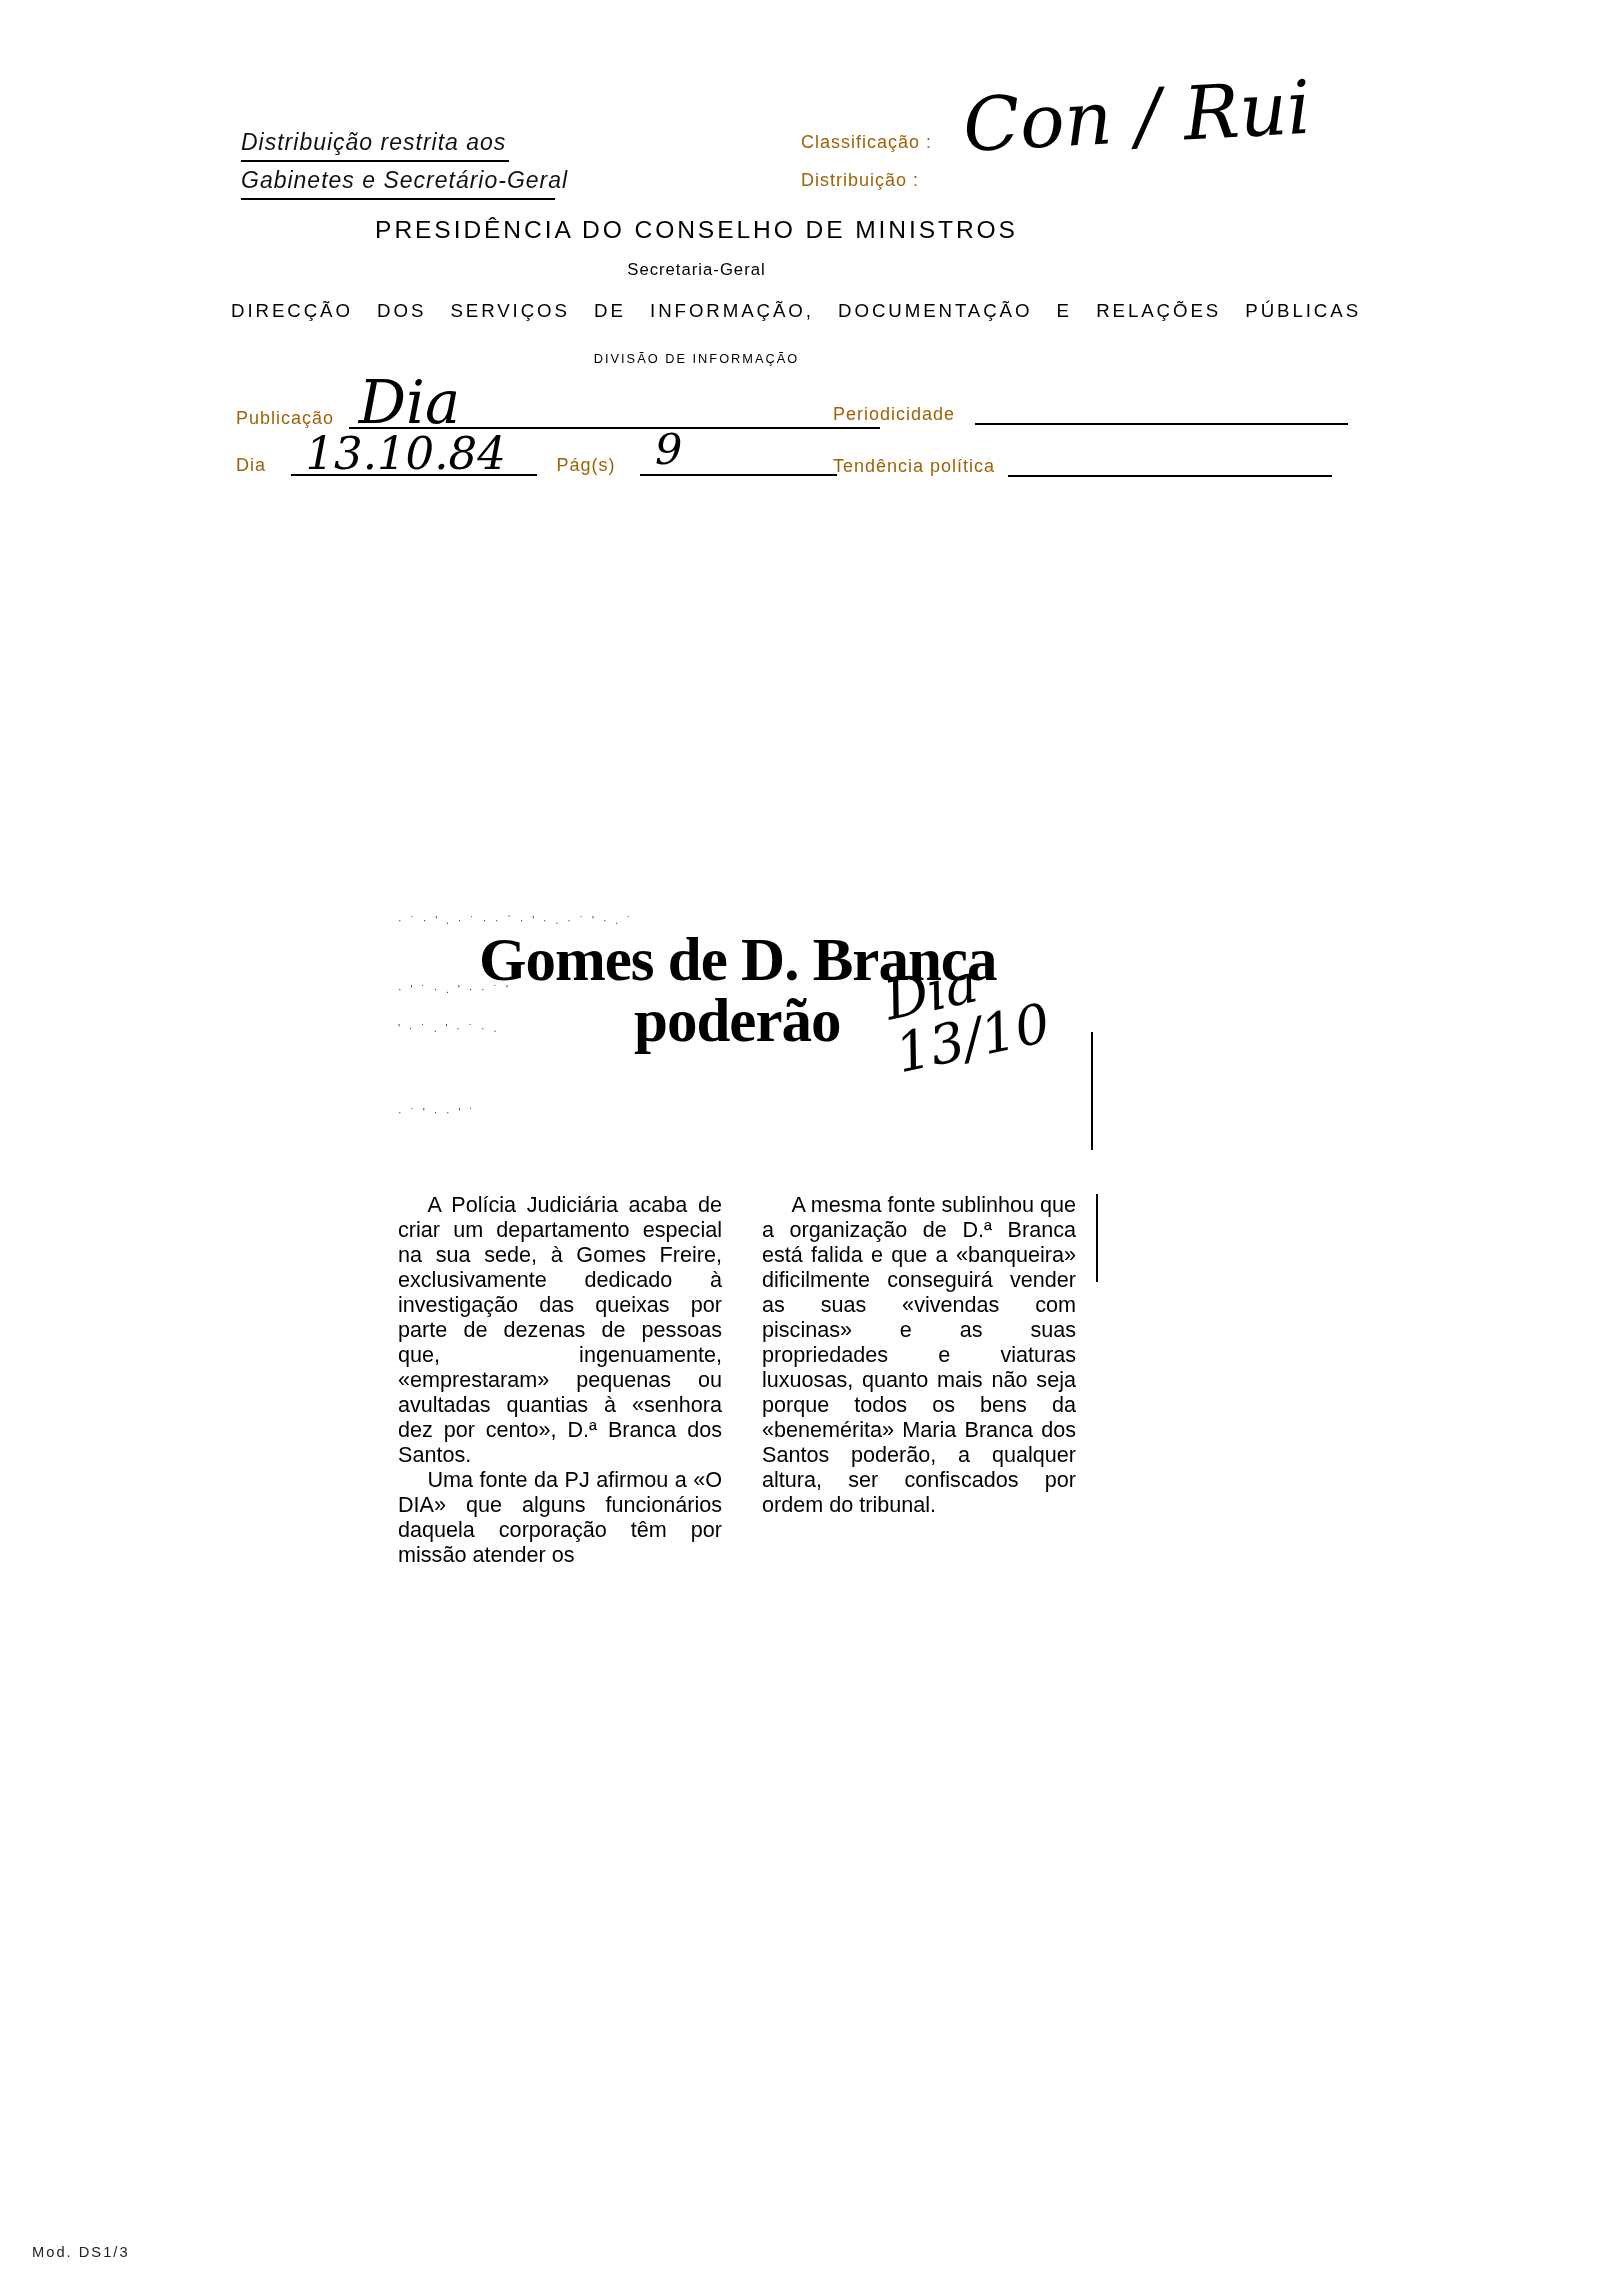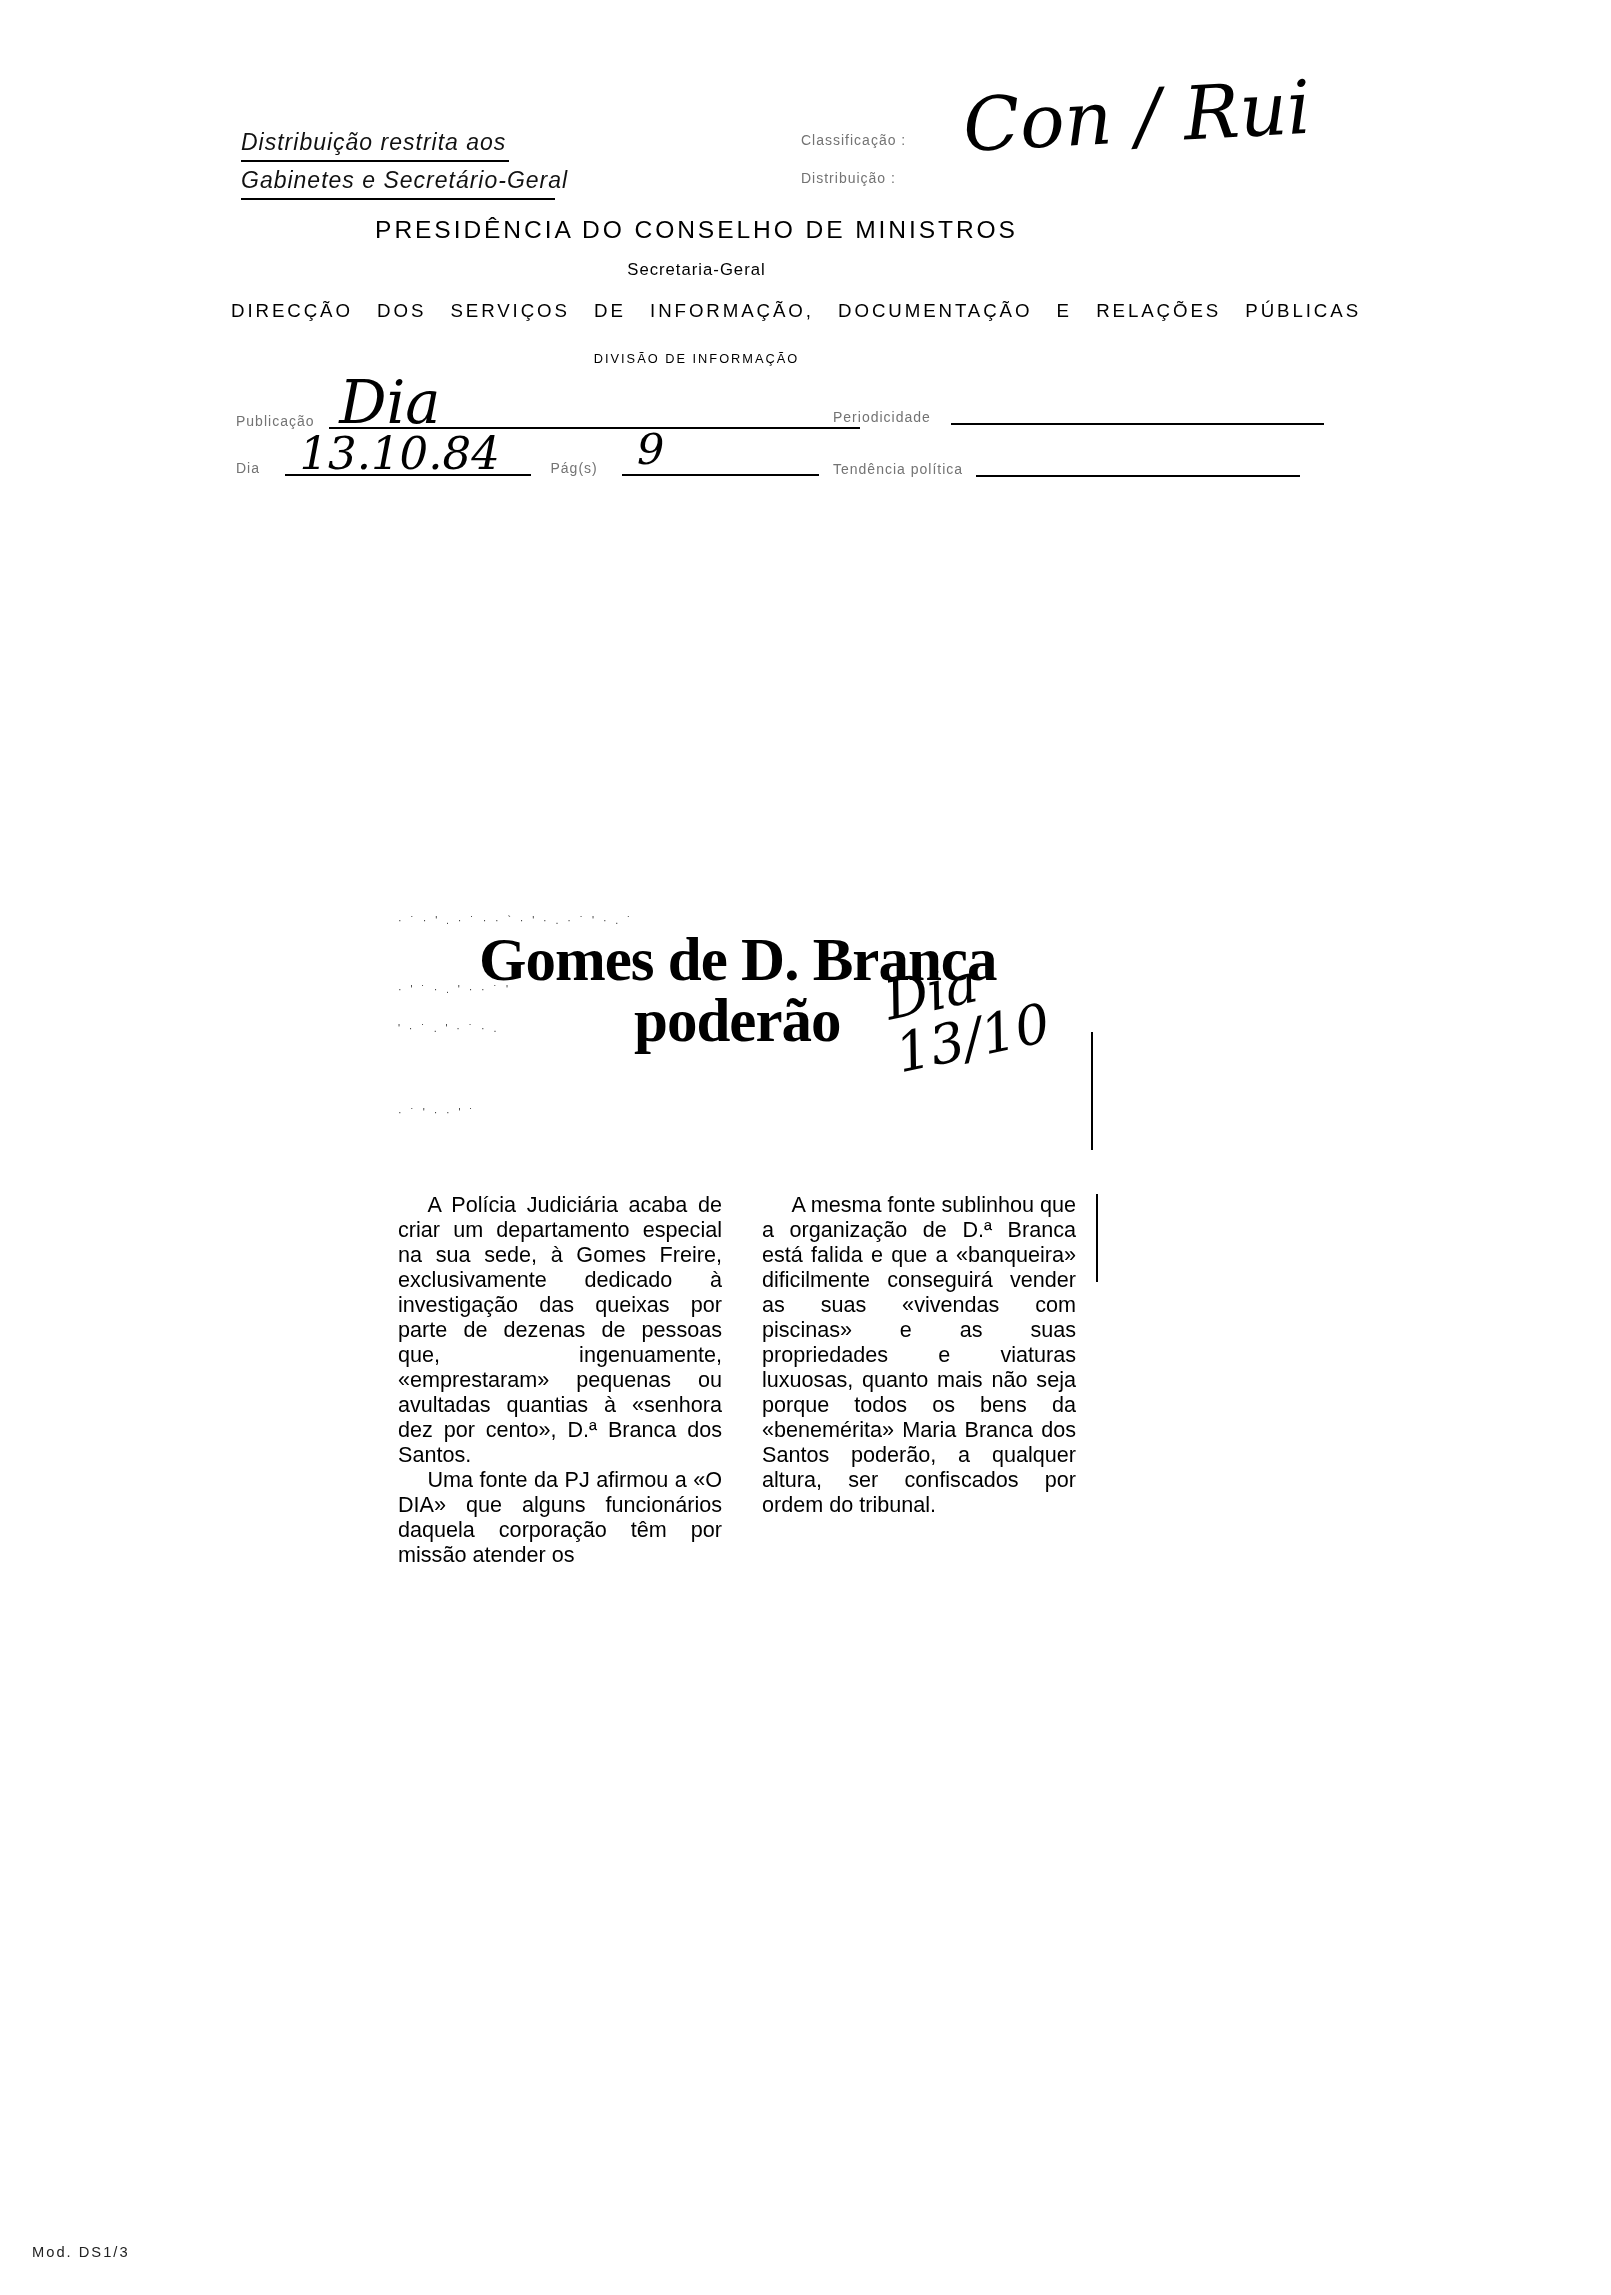--- a/index.html
+++ b/index.html
@@ -1,20 +1,20 @@
 <!DOCTYPE html>
 <html style="font-size:7.9px"><head>
 <meta charset="utf-8">
 <style>
   html, body { margin:0; padding:0; background:#ffffff; }
   body { width:1612px; height:2295px; position:relative; overflow:hidden; color:#000; font-family:"Liberation Sans", sans-serif; }
   .abs { position:absolute; }
   .restrict { left:241px; font-style:italic; font-size:23px; letter-spacing:1px; color:#111; }
   .restrict .ul { display:block; height:2.5px; background:#000; margin-top:3.9px; }
-  .meta-label { font-size:14px; letter-spacing:1px; color:#737373; }
+  .meta-label { font-size:18px; letter-spacing:1px; color:#a16207; }
   .hw { font-family:"DejaVu Serif", serif; font-style:italic; color:#000; }
   .center { left:16px; width:1361px; text-align:center; }
   .title1 { top:216px; font-size:24.6px; letter-spacing:2.9px; }
   .title2 { top:260px; font-size:16.7px; letter-spacing:1px; }
   .title3 { top:300px; left:231px; width:1130px; font-size:18.7px; letter-spacing:2.9px; display:flex; justify-content:space-between; }
   .title4 { top:351px; font-size:12.8px; letter-spacing:2px; }
   .field-row { display:flex; align-items:flex-end;gap:10px; }
   .line { border-bottom:2.5px solid #000; }
   .clip { left:398px; top:909px; width:698px; height:688px; }
   .headline { font-family:"Liberation Serif", serif; font-weight:bold; font-size:61px; line-height:61px; color:#000; letter-spacing:-1px; }

